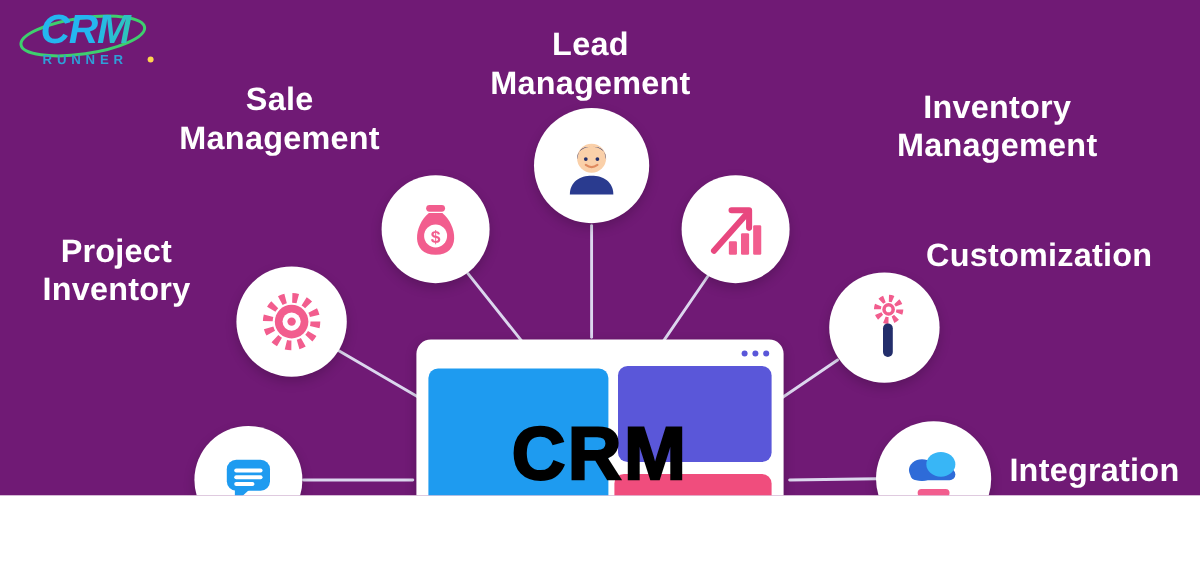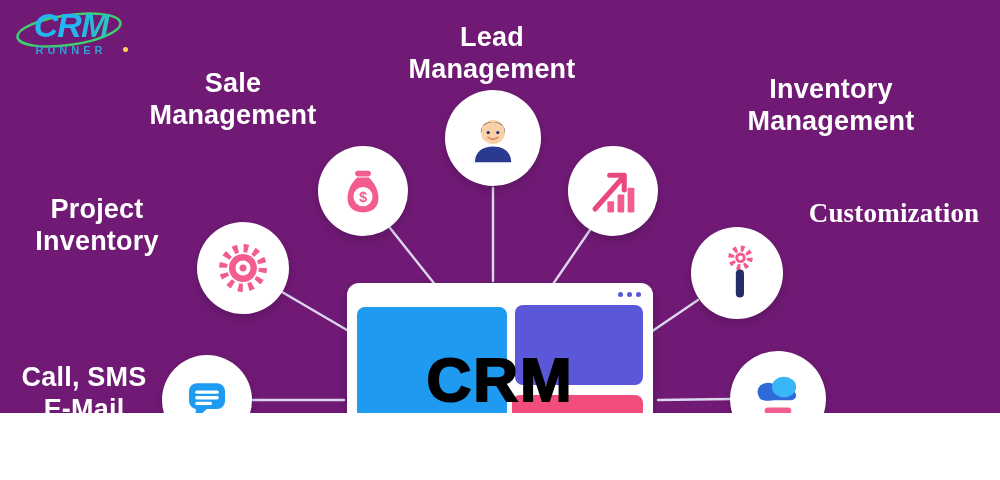--- a/index.html
+++ b/index.html
@@ -25,21 +25,21 @@
   
   .feature-label {
     position:absolute; transform:translateX(-50%);
     color:#ffffff; font-weight:700; font-size:27px; line-height:1.18;
     text-align:center; white-space:pre-line; letter-spacing:0.2px;
   }
   .lbl-lead          { left:492px; top:22px; }
   .lbl-sale          { left:233px; top:68px; }
   .lbl-inventory     { left:791px; top:74px;margin-left:40px; }
   .lbl-project       { left:97px;  top:194px; }
-  .lbl-customization { left:894px; top:198px;font-family:Liberation Serif, serif; }
+  .lbl-customization { left:866px; top:198px; }
   .lbl-call          { left:84px;  top:362px; }
   .lbl-integration   { left:912px; top:377px; }
 
   
   .badge {
     position:absolute; background:#ffffff; border-radius:50%;
     display:flex; align-items:center; justify-content:center;
     box-shadow:0 4px 10px rgba(0,0,0,0.18);
   }
   .bdg-lead          { left:445px; top:90px;  width:96px; height:96px; }
@@ -105,22 +105,21 @@
 
   <div class="feature-label lbl-lead">Lead
 Management</div>
   <div class="feature-label lbl-sale">Sale
 Management</div>
   <div class="feature-label lbl-inventory">Inventory
 Management</div>
   <div class="feature-label lbl-project">Project
 Inventory</div>
   <div class="feature-label lbl-customization">Customization</div>
-  <div class="feature-label lbl-call">Call, SMS
-E-Mail</div>
+  <div class="feature-label lbl-integration">Integration</div>
 
   <div class="badge bdg-lead">
     <svg width="58" height="58" viewBox="0 0 48 48">
       <path d="M9 44 C9 35 16 31 24 31 C32 31 39 35 39 44 Z" fill="#2a3b8f"></path>
       <circle cx="24" cy="19" r="10" fill="#fad0a9"></circle>
       <path d="M14 20 C13 8 35 8 34 20 C33 13 31 11 24 11 C17 11 15 13 14 20 Z" fill="#232e6b"></path>
       <circle cx="20" cy="19.5" r="1.3" fill="#232e6b"></circle>
       <circle cx="28" cy="19.5" r="1.3" fill="#232e6b"></circle>
       <path d="M20 23.5 Q24 26.5 28 23.5" stroke="#e08b5f" stroke-width="1.5" fill="none" stroke-linecap="round"></path>
     </svg>

